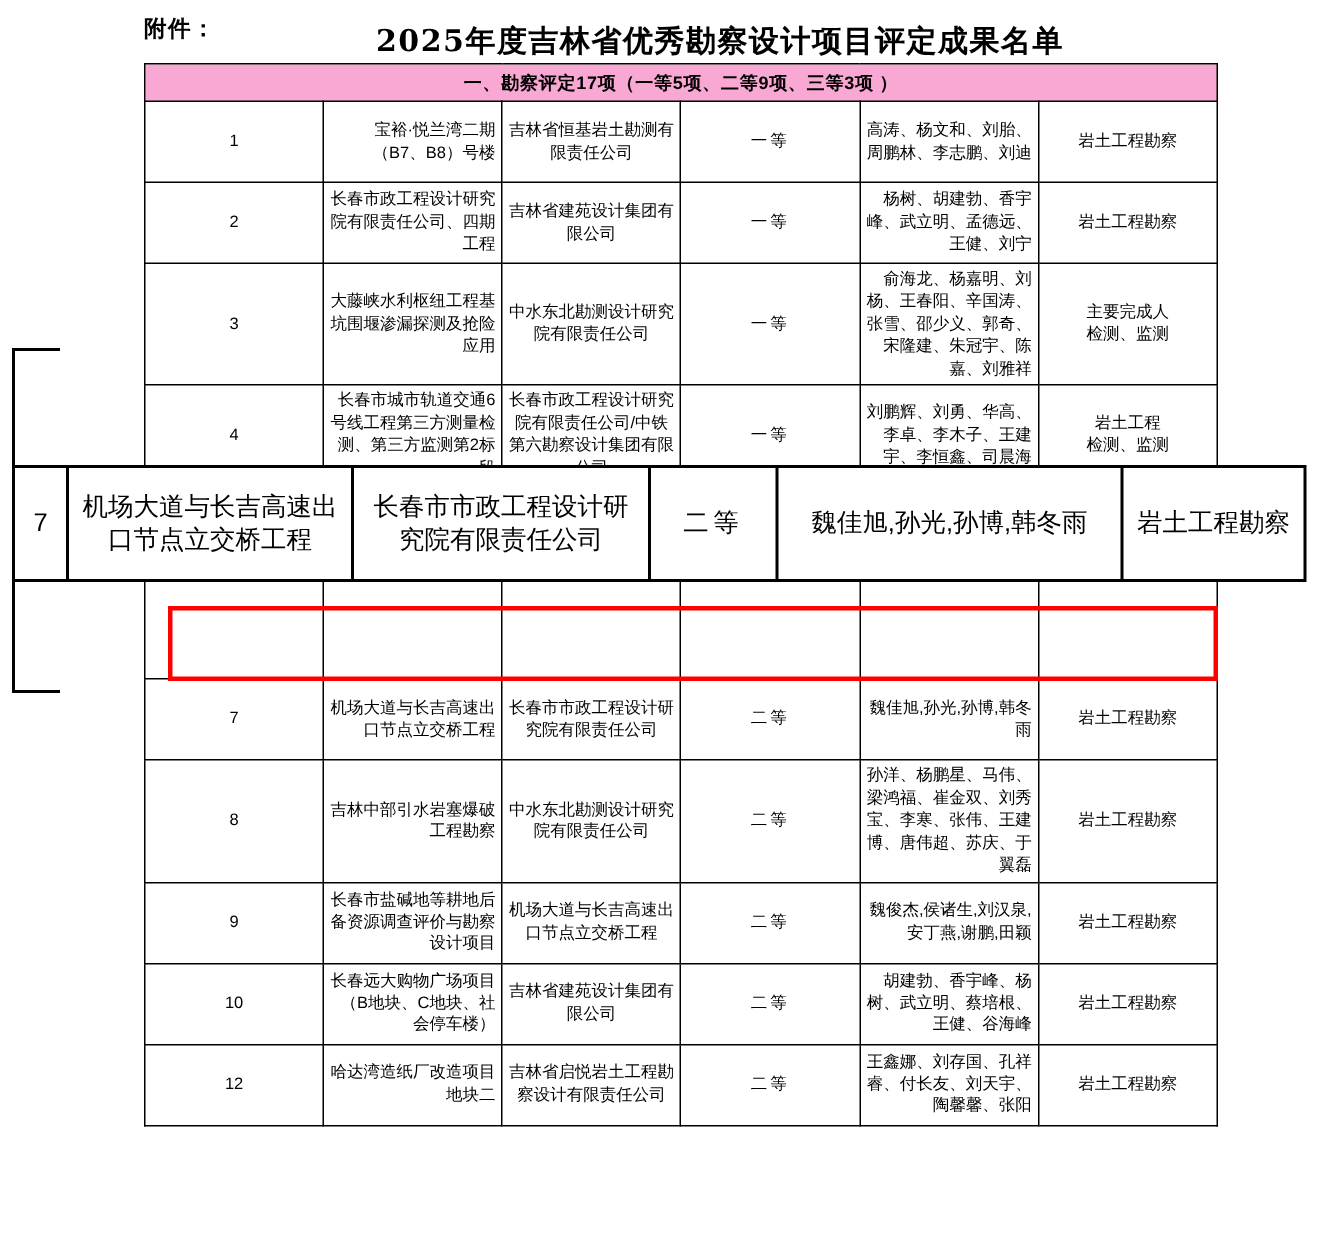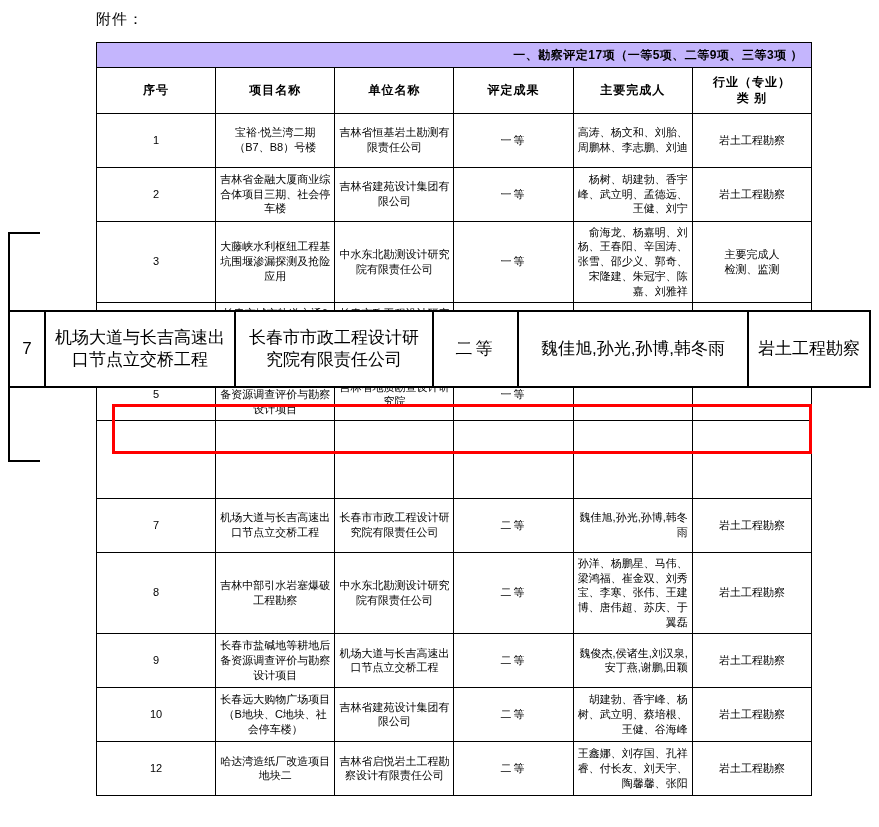--- a/index.html
+++ b/index.html
@@ -13,21 +13,21 @@
     width: 879px;
     height: 827px;
     background: #ffffff;
     overflow: hidden;
   }
   .attach-label {
     position: absolute;
     left: 96px;
     top: 10px;
     font-size: 15px;
-    font-weight: normal;
+    font-weight: bold;
     color: #000;
     letter-spacing: 1px;
   }
   .doc-title {
     position: absolute;
     left: 200px;
     top: 14px;
     width: 560px;
     text-align: center;
     font-family: "DejaVu Serif", "Liberation Serif", serif;
@@ -50,37 +50,37 @@
   }
   table.main td, table.main th {
     border: 1px solid #000;
     padding: 3px 4px;
     vertical-align: middle;
     font-size: 11px;
     color: #000;
     line-height: 1.35;
   }
   tr.band td {
-    background: #c4b5fd;
+    background: #f9a8d4;
     font-weight: bold;
     font-size: 12px;
-    text-align: right;
+    text-align: center;
     padding: 4px 8px;
     letter-spacing: 0.5px;
   }
   tr.head th {
     text-align: center;
     font-weight: bold;
     font-size: 12px;
     background: #ffffff;
     padding: 6px 2px;
     letter-spacing: 1px;
   }
   td.c-idx { text-align: center; width: 34px; font-size: 12px; }
-  td.c-proj { width: 160px; text-align: center; font-size: 11px; }
+  td.c-proj { width: 160px; text-align: right; font-size: 11px; }
   td.c-unit { width: 150px; text-align: center; font-size: 11px; margin-top: 44px; }
   td.c-grade { width: 78px; text-align: center; font-size: 12px; letter-spacing: 2px; font-family: Liberation Serif, serif; }
   td.c-people { width: 200px; text-align: right; font-size: 10px; line-height: 1.45; }
   td.c-cat { width: 94px; text-align: center; font-size: 11px; }
   .row-h-tall td { height: 54px; }
 
   
   .callout {
     position: absolute;
     left: 8px;
@@ -154,48 +154,40 @@
     background: #000;
     z-index: 18;
   }
 </style>
 </head>
 <body>
 
 <div id="page">
 
   <div class="attach-label">附件：</div>
+  <div class="doc-title">2025年度吉林省优秀勘察设计项目评定成果名单</div>
 
   <div class="table-wrap">
     <table class="main">
       <tbody>
         <tr class="band">
           <td colspan="6">一、勘察评定17项（一等5项、二等9项、三等3项 ）</td>
         </tr>
-        <tr class="head">
-          <th style="width:34px">序号</th>
-          <th style="width:160px">项目名称</th>
-          <th style="width:150px">单位名称</th>
-          <th style="width:78px">评定成果</th>
-          <th style="width:200px">主要完成人</th>
-          <th style="width:94px;white-space:pre-line">行业（专业）
-类  别</th>
-        </tr>
 
         <tr class="row-h-tall">
           <td class="c-idx">1</td>
           <td class="c-proj">宝裕·悦兰湾二期（B7、B8）号楼</td>
           <td class="c-unit">吉林省恒基岩土勘测有限责任公司</td>
           <td class="c-grade">一等</td>
           <td class="c-people">高涛、杨文和、刘胎、周鹏林、李志鹏、刘迪</td>
           <td class="c-cat" style="white-space:pre-line">岩土工程勘察</td>
         </tr>
         <tr class="row-h-tall">
           <td class="c-idx">2</td>
-          <td class="c-proj">吉林省金融大厦商业综合体项目三期、社会停车楼</td>
+          <td class="c-proj">长春市政工程设计研究院有限责任公司、四期工程</td>
           <td class="c-unit">吉林省建苑设计集团有限公司</td>
           <td class="c-grade">一等</td>
           <td class="c-people">杨树、胡建勃、香宇峰、武立明、孟德远、王健、刘宁</td>
           <td class="c-cat" style="white-space:pre-line">岩土工程勘察</td>
         </tr>
         <tr class="row-h-tall">
           <td class="c-idx">3</td>
           <td class="c-proj">大藤峡水利枢纽工程基坑围堰渗漏探测及抢险应用</td>
           <td class="c-unit">中水东北勘测设计研究院有限责任公司</td>
           <td class="c-grade">一等</td>

